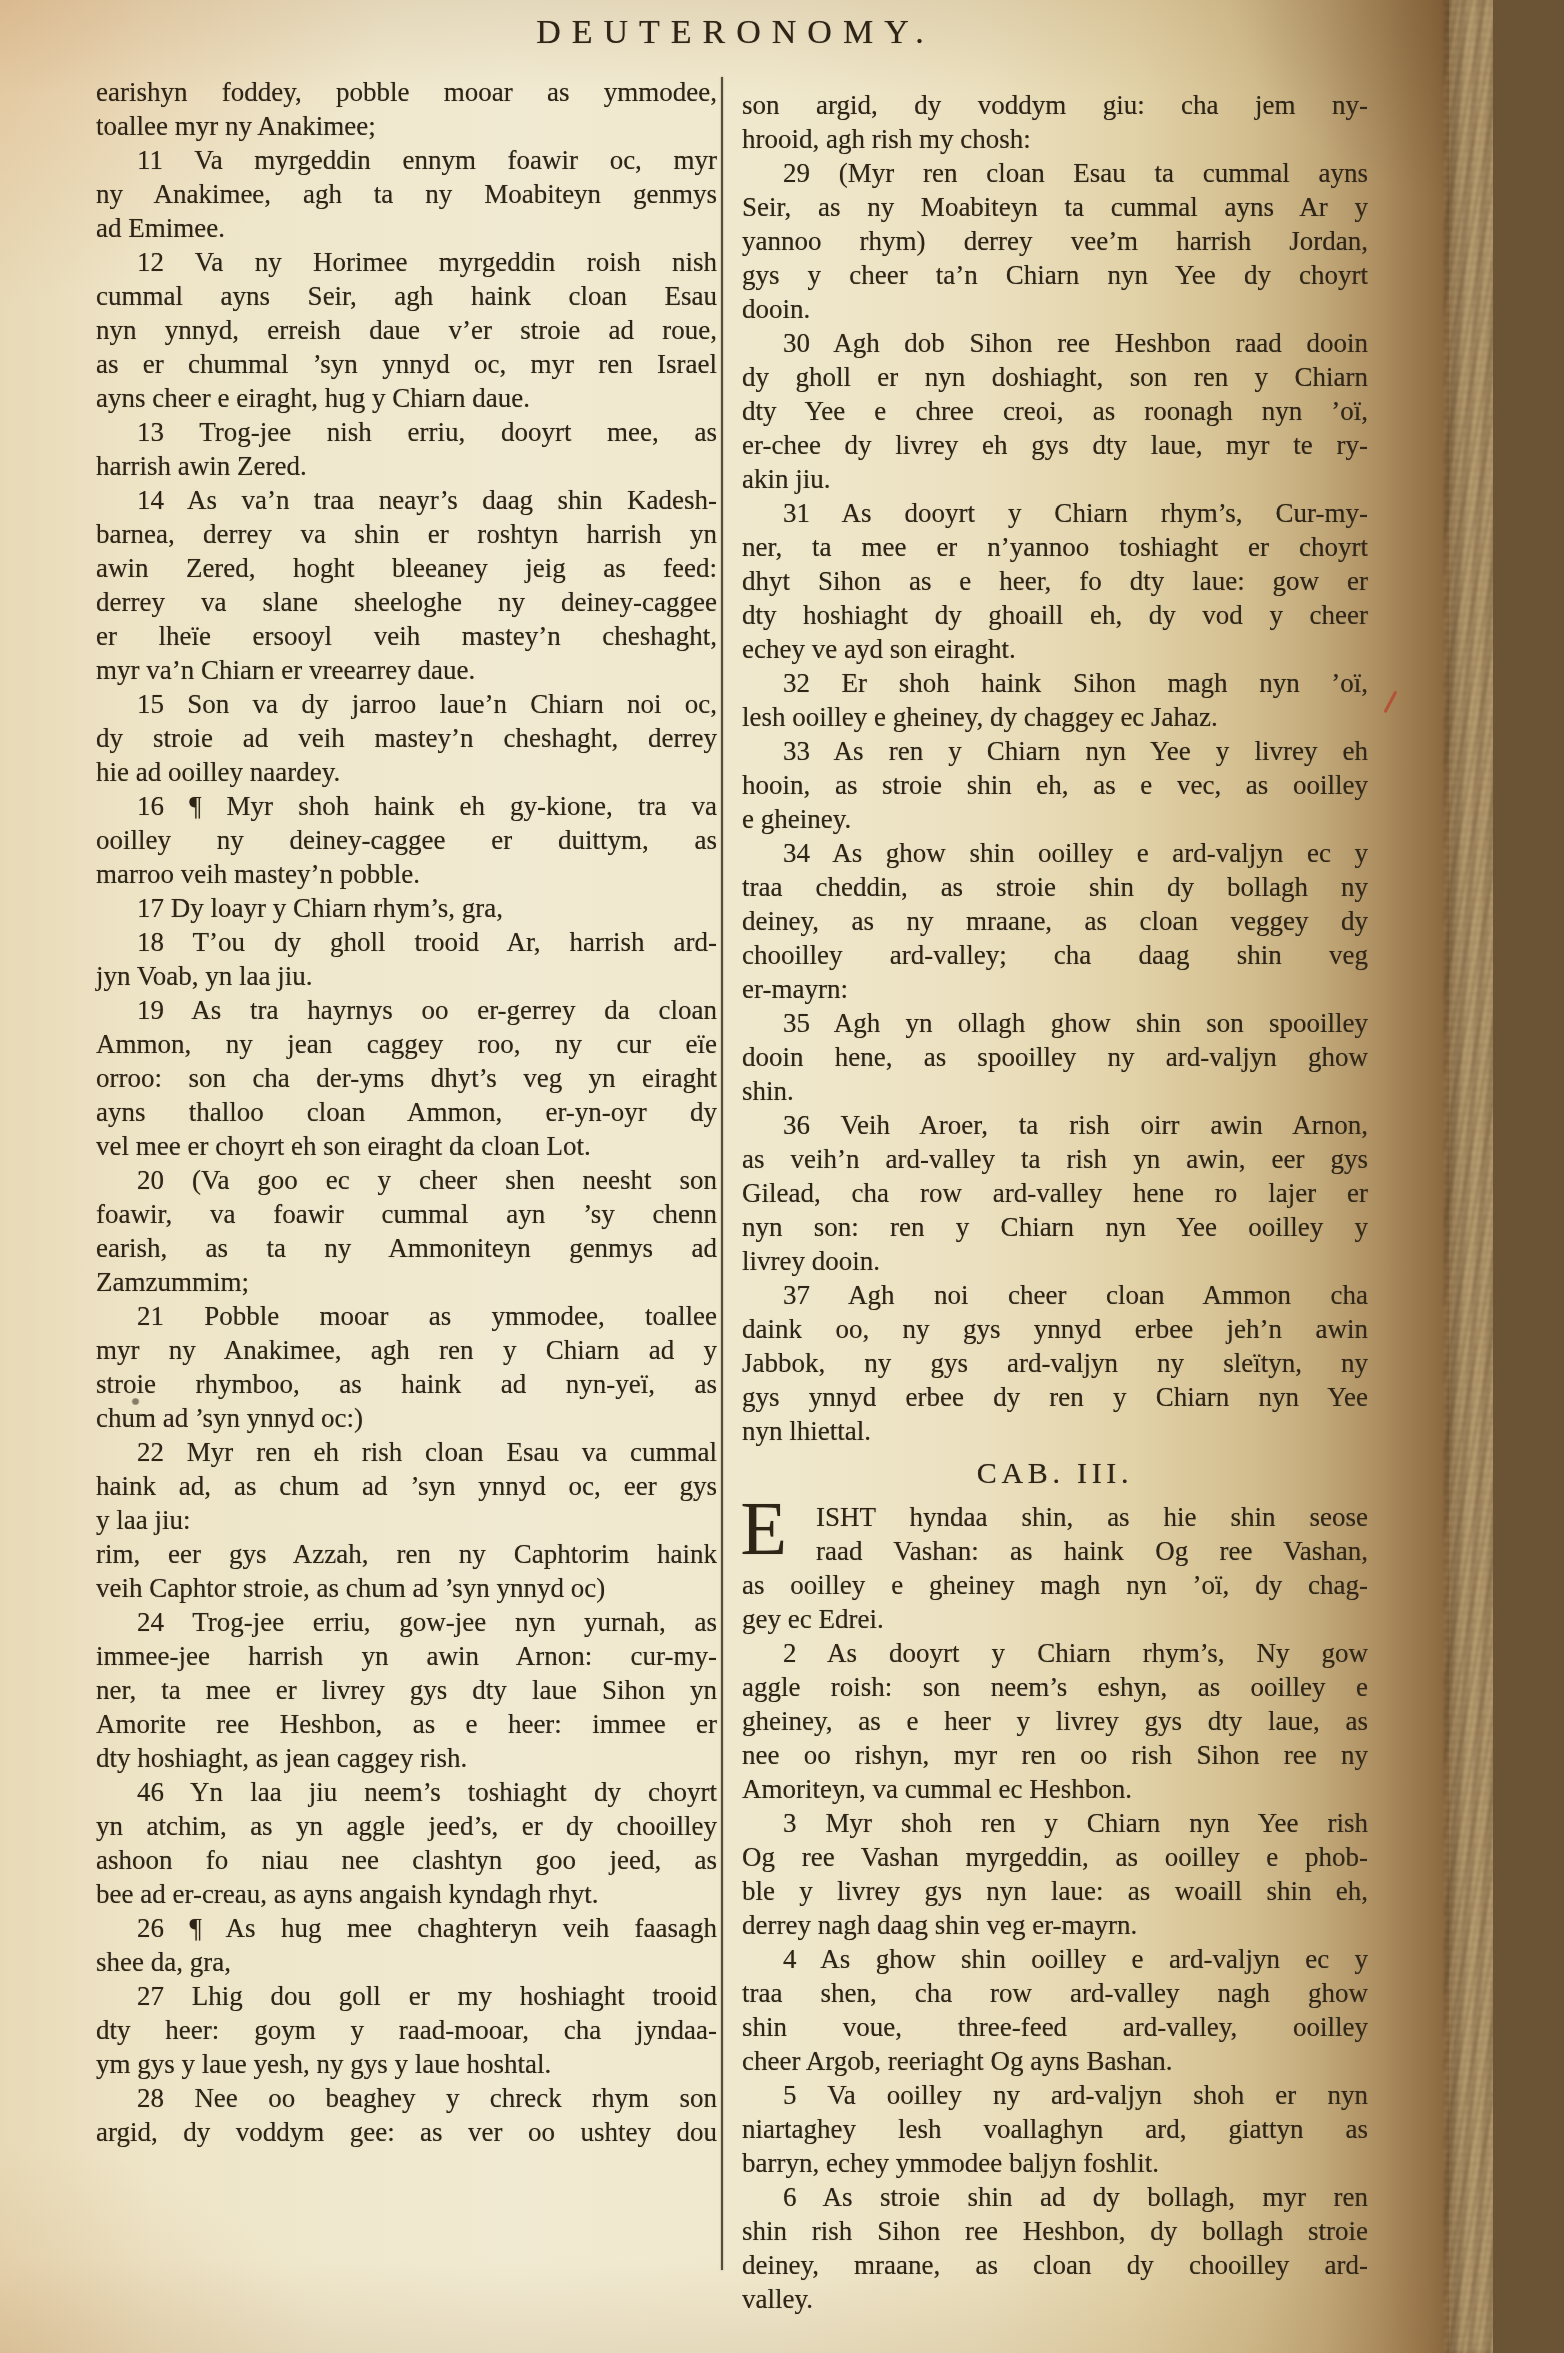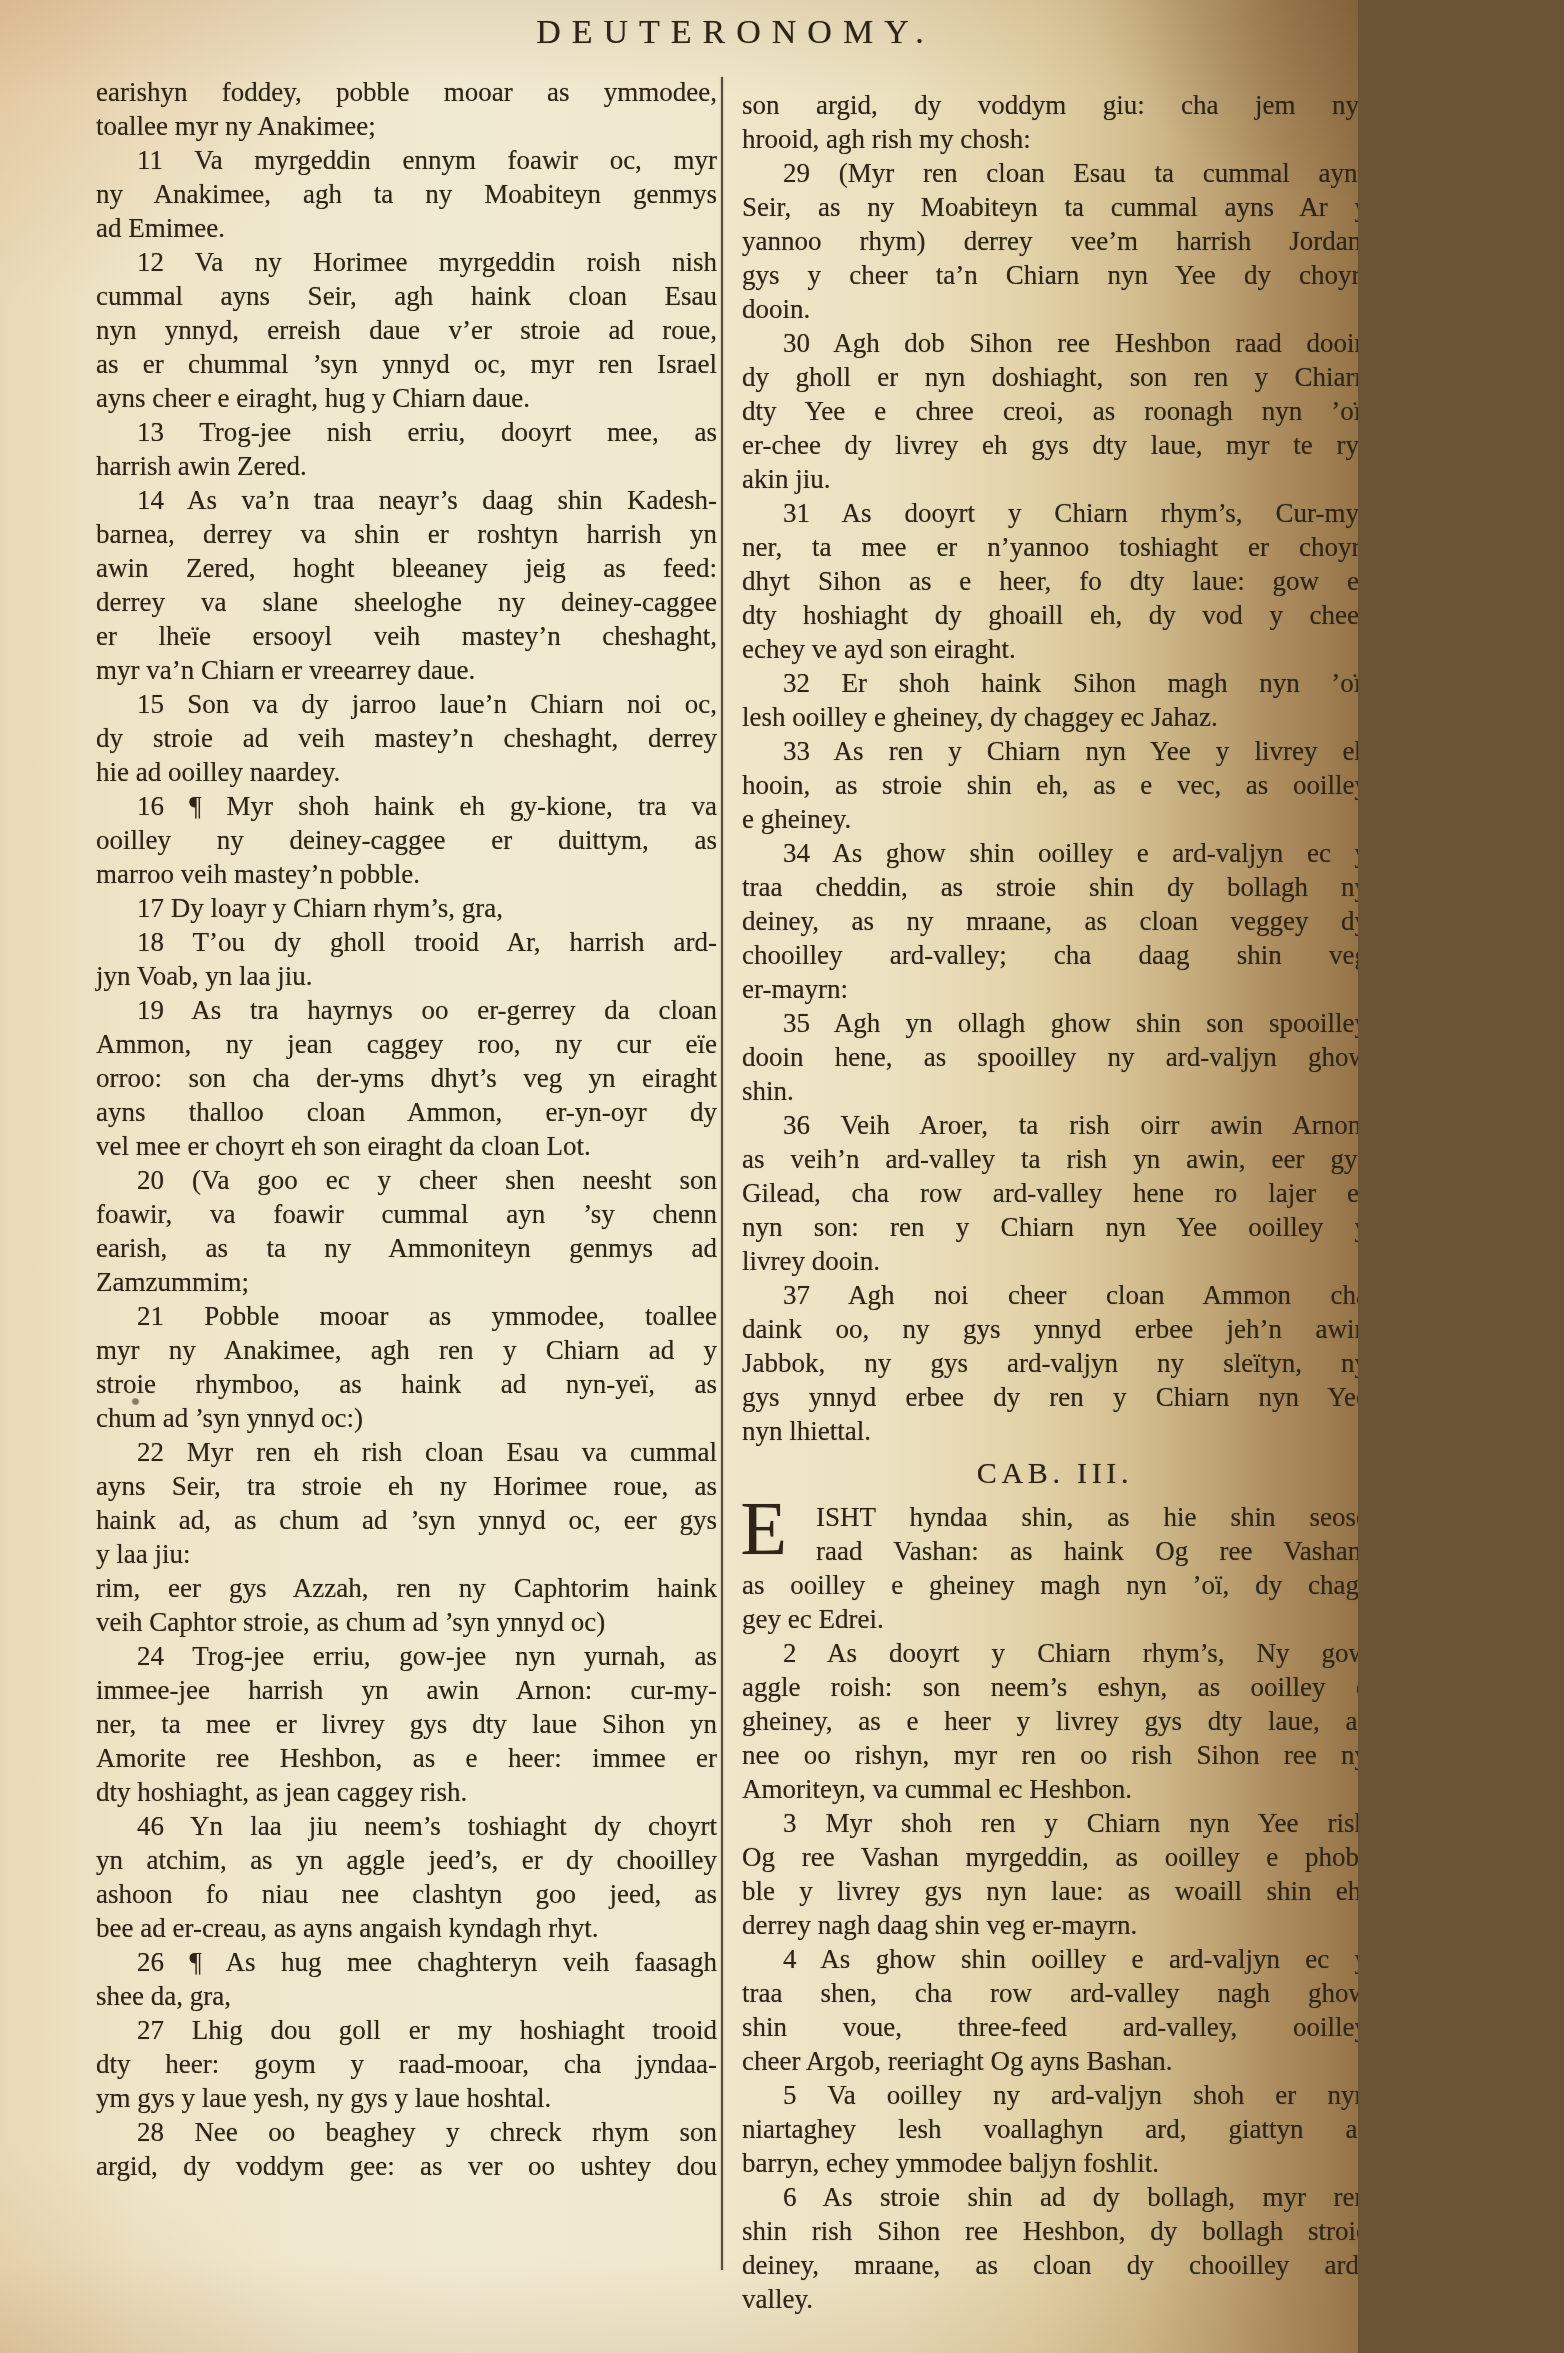--- a/index.html
+++ b/index.html
@@ -1,18 +1,18 @@
 <!DOCTYPE html>
 <html style="--ink: #2e2517;font-size:12.5px"><head>
 <meta charset="utf-8">
 <style>
   html,body{margin:0;padding:0;background:#6b5436;}
   .page{
     position:relative;
-    width:1358px;height:2354px;
+    width:1493px;height:2354px;
     overflow:hidden;
     font-family:"Liberation Serif","DejaVu Serif",serif;
     color:var(--ink,#2e2517);
     background:
       radial-gradient(704px 548px at -2% -1%, rgba(214,160,110,0.42), rgba(214,160,110,0) 60%),
       radial-gradient(548px 391px at 0% 101%, rgba(205,160,110,0.30), rgba(205,160,110,0) 60%),
       radial-gradient(407px 329px at 101% -1%, rgba(95,65,35,0.40), rgba(95,65,35,0) 70%),
       linear-gradient(180deg, rgba(160,120,70,0.16) 0%, rgba(160,120,70,0) 4%, rgba(160,120,70,0) 96%, rgba(160,120,70,0.14) 100%),
       linear-gradient(90deg,#e8d9b6 0%,#eee5c8 10%,#f1ead2 34%,#f0e8cd 52%,#ebe0bf 66%,#e2d2a8 76%,#d2bd8e 84%,#bda273 90%,#a9885a 95%,#97764a 100%);
   }
@@ -130,21 +130,20 @@
       <div class="line end">vel mee er choyrt eh son eiraght da cloan Lot.</div>
       <div class="line ind">20 (Va goo ec y cheer shen neesht son</div>
       <div class="line">foawir, va foawir cummal ayn ’sy chenn</div>
       <div class="line">earish, as ta ny Ammoniteyn genmys ad</div>
       <div class="line end">Zamzummim;</div>
       <div class="line ind">21 Pobble mooar as ymmodee, toallee</div>
       <div class="line">myr ny Anakimee, agh ren y Chiarn ad y</div>
       <div class="line">stroie rhymboo, as haink ad nyn-yeï, as</div>
       <div class="line end">chum ad ’syn ynnyd oc:)</div>
       <div class="line ind">22 Myr ren eh rish cloan Esau va cummal</div>
-      <div class="line">ayns Seir, tra stroie eh ny Horimee roue, as</div>
       <div class="line">haink ad, as chum ad ’syn ynnyd oc, eer gys</div>
       <div class="line end">y laa jiu:</div>
       <div class="line">rim, eer gys Azzah, ren ny Caphtorim haink</div>
       <div class="line end">veih Caphtor stroie, as chum ad ’syn ynnyd oc)</div>
       <div class="line ind">24 Trog-jee erriu, gow-jee nyn yurnah, as</div>
       <div class="line">immee-jee harrish yn awin Arnon: cur-my-</div>
       <div class="line">ner, ta mee er livrey gys dty laue Sihon yn</div>
       <div class="line">Amorite ree Heshbon, as e heer: immee er</div>
       <div class="line end">dty hoshiaght, as jean caggey rish.</div>
       <div class="line ind">46 Yn laa jiu neem’s toshiaght dy choyrt</div>

